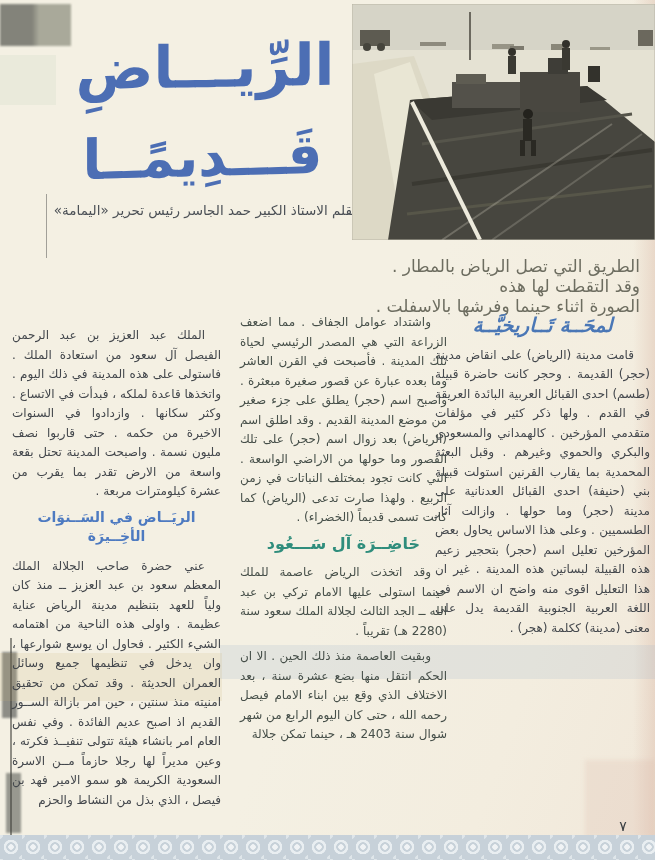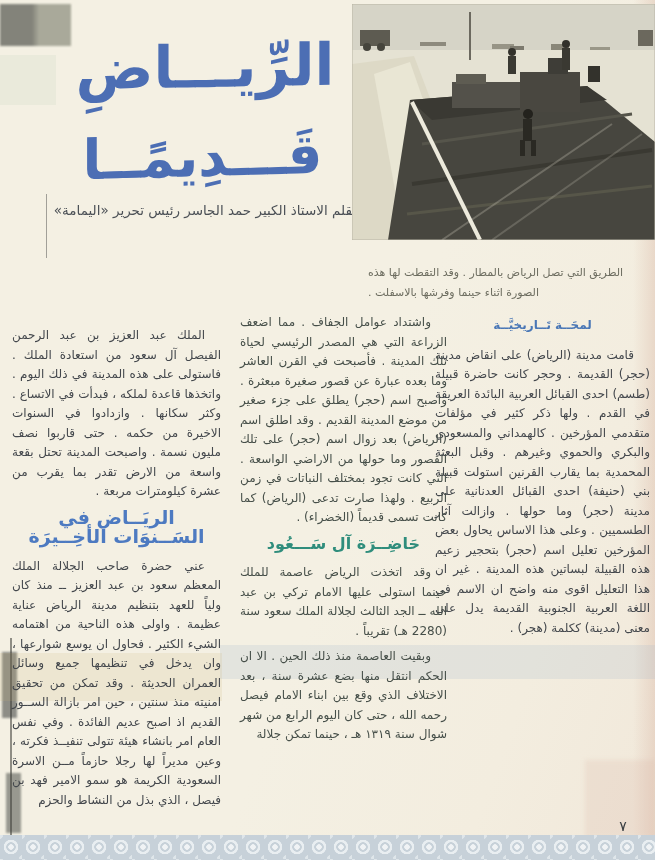--- a/index.html
+++ b/index.html
@@ -29,33 +29,33 @@
     transform:skewY(-1deg);letter-spacing:-1px;}
   .title-2{position:absolute;left:50px;top:108px;width:305px;height:98px;
     font-size:55px;font-weight:bold;color:#4c6eb4;text-align:center;line-height:98px;
     transform:skewY(-1.5deg);}
   .byline{position:absolute;left:40px;top:202px;width:316px;height:30px;
     font-size:13.5px;color:#4b5056;white-space:nowrap;overflow:hidden;text-align:right;}
 
   
   .photo{position:absolute;left:352px;top:4px;width:303px;height:236px;background:#d9d6c9;}
   .photo svg{display:block;}
-  .caption{position:absolute;left:368px;top:263px;width:272px;
-    font-size:11px;line-height:20px;color:#6d6d60;text-align:left;}
+  .caption{position:absolute;left:368px;top:256px;width:272px;
+    font-size:17px;line-height:20px;color:#6d6d60;text-align:right;}
 
   
   .col{position:absolute;font-size:12px;line-height:19.5px;color:#43474c;text-align:justify;}
   .col p{margin:0 0 6px 0;text-indent:16px;}
   .col-right{left:435px;top:310px;width:215px;}
   .col-middle{left:240px;top:313px;width:207px;color:#464f49;}
   .col-left{left:12px;top:326px;width:209px;}
   h2.sec{margin:6px 0 10px 0;text-align:center;font-weight:bold;letter-spacing:0.5px;}
-  .sec-history{font-size:12px;color:#4a77b6;margin-top:0;}
+  .sec-history{font-size:20px;color:#4a77b6;margin-top:0;font-style:italic;}
   .sec-saud{font-size:16px;color:#2f8d7c;margin-top:14px;}
-  .sec-recent{font-size:19px;color:#4d7ac1;margin-top:14px;}
+  .sec-recent{font-size:14px;color:#4d7ac1;margin-top:14px;}
 
   
   .page-number{position:absolute;left:608px;top:818px;width:30px;text-align:center;
     font-size:14px;color:#3c4044;}
   .ornament-band{position:absolute;left:0;top:835px;width:655px;height:25px;
     background-color:#c7d1d9;
     background-image:
       radial-gradient(circle at 11px 12px, #f0f3f5 0 2.5px, rgba(0,0,0,0) 3px),
       radial-gradient(circle at 11px 12px, rgba(0,0,0,0) 4.5px, #e9eef1 5px 7px, rgba(0,0,0,0) 7.5px),
       radial-gradient(circle at 0px 1px, #dfe6ea 0 2.5px, rgba(0,0,0,0) 3px),
@@ -142,21 +142,21 @@
 
   <div class="col col-right">
     <h2 class="sec sec-history">لمحَــة تَــاريخيَّــة</h2>
     <p>قامت مدينة (الرياض) على انقاض مدينة (حجر) القديمة . وحجر كانت حاضرة قبيلة (طسم) احدى القبائل العربية البائدة العريقة في القدم . ولها ذكر كثير في مؤلفات متقدمي المؤرخين . كالهمداني والمسعودي والبكري والحموي وغيرهم . وقبل البعثة المحمدية بما يقارب القرنين استولت قبيلة بني (حنيفة) احدى القبائل العدنانية على مدينة (حجر) وما حولها . وازالت آثار الطسميين . وعلى هذا الاساس يحاول بعض المؤرخين تعليل اسم (حجر) بتحجير زعيم هذه القبيلة لبساتين هذه المدينة . غير ان هذا التعليل اقوى منه واضح ان الاسم في اللغة العربية الجنوبية القديمة يدل على معنى (مدينة) ككلمة (هجر) .</p>
   </div>
 
   <div class="col col-middle">
     <p>واشتداد عوامل الجفاف . مما اضعف الزراعة التي هي المصدر الرئيسي لحياة تلك المدينة . فأصبحت في القرن العاشر وما بعده عبارة عن قصور صغيرة مبعثرة . واصبح اسم (حجر) يطلق على جزء صغير من موضع المدينة القديم . وقد اطلق اسم (الرياض) بعد زوال اسم (حجر) على تلك القصور وما حولها من الاراضي الواسعة . التي كانت تجود بمختلف النباتات في زمن الربيع . ولهذا صارت تدعى (الرياض) كما كانت تسمى قديماً (الخضراء) .</p>
     <h2 class="sec sec-saud">حَاضِــرَة آل سَـــعُود</h2>
     <p>وقد اتخذت الرياض عاصمة للملك حينما استولى عليها الامام تركي بن عبد الله ــ الجد الثالث لجلالة الملك سعود سنة (2280 هـ) تقريباً .</p>
-    <p>وبقيت العاصمة منذ ذلك الحين . الا ان الحكم انتقل منها بضع عشرة سنة ، بعد الاختلاف الذي وقع بين ابناء الامام فيصل رحمه الله ، حتى كان اليوم الرابع من شهر شوال سنة ١٣١٩ هـ ، حينما تمكن جلالة</p>
+    <p>وبقيت العاصمة منذ ذلك الحين . الا ان الحكم انتقل منها بضع عشرة سنة ، بعد الاختلاف الذي وقع بين ابناء الامام فيصل رحمه الله ، حتى كان اليوم الرابع من شهر شوال سنة 2403 هـ ، حينما تمكن جلالة</p>
   </div>
 
   <div class="col col-left">
     <p>الملك عبد العزيز بن عبد الرحمن الفيصل آل سعود من استعادة الملك . فاستولى على هذه المدينة في ذلك اليوم . واتخذها قاعدة لملكه ، فبدأت في الاتساع . وكثر سكانها . وازدادوا في السنوات الاخيرة من حكمه . حتى قاربوا نصف مليون نسمة . واصبحت المدينة تحتل بقعة واسعة من الارض تقدر بما يقرب من عشرة كيلومترات مربعة .</p>
     <h2 class="sec sec-recent">الريَــاض في السَــنوَات الأخِــيرَة</h2>
     <p>عني حضرة صاحب الجلالة الملك المعظم سعود بن عبد العزيز ــ منذ كان ولياً للعهد بتنظيم مدينة الرياض عناية عظيمة . واولى هذه الناحية من اهتمامه الشيء الكثير . فحاول ان يوسع شوارعها ، وان يدخل في تنظيمها جميع وسائل العمران الحديثة . وقد تمكن من تحقيق امنيته منذ سنتين ، حين امر بازالة الســور القديم اذ اصبح عديم الفائدة . وفي نفس العام امر بانشاء هيئة تتولى تنفيــذ فكرته ، وعين مديراً لها رجلا حازماً مــن الاسرة السعودية الكريمة هو سمو الامير فهد بن فيصل ، الذي بذل من النشاط والحزم</p>
   </div>
 
   <div class="page-number">٧</div>
   <div class="ornament-band"></div>

